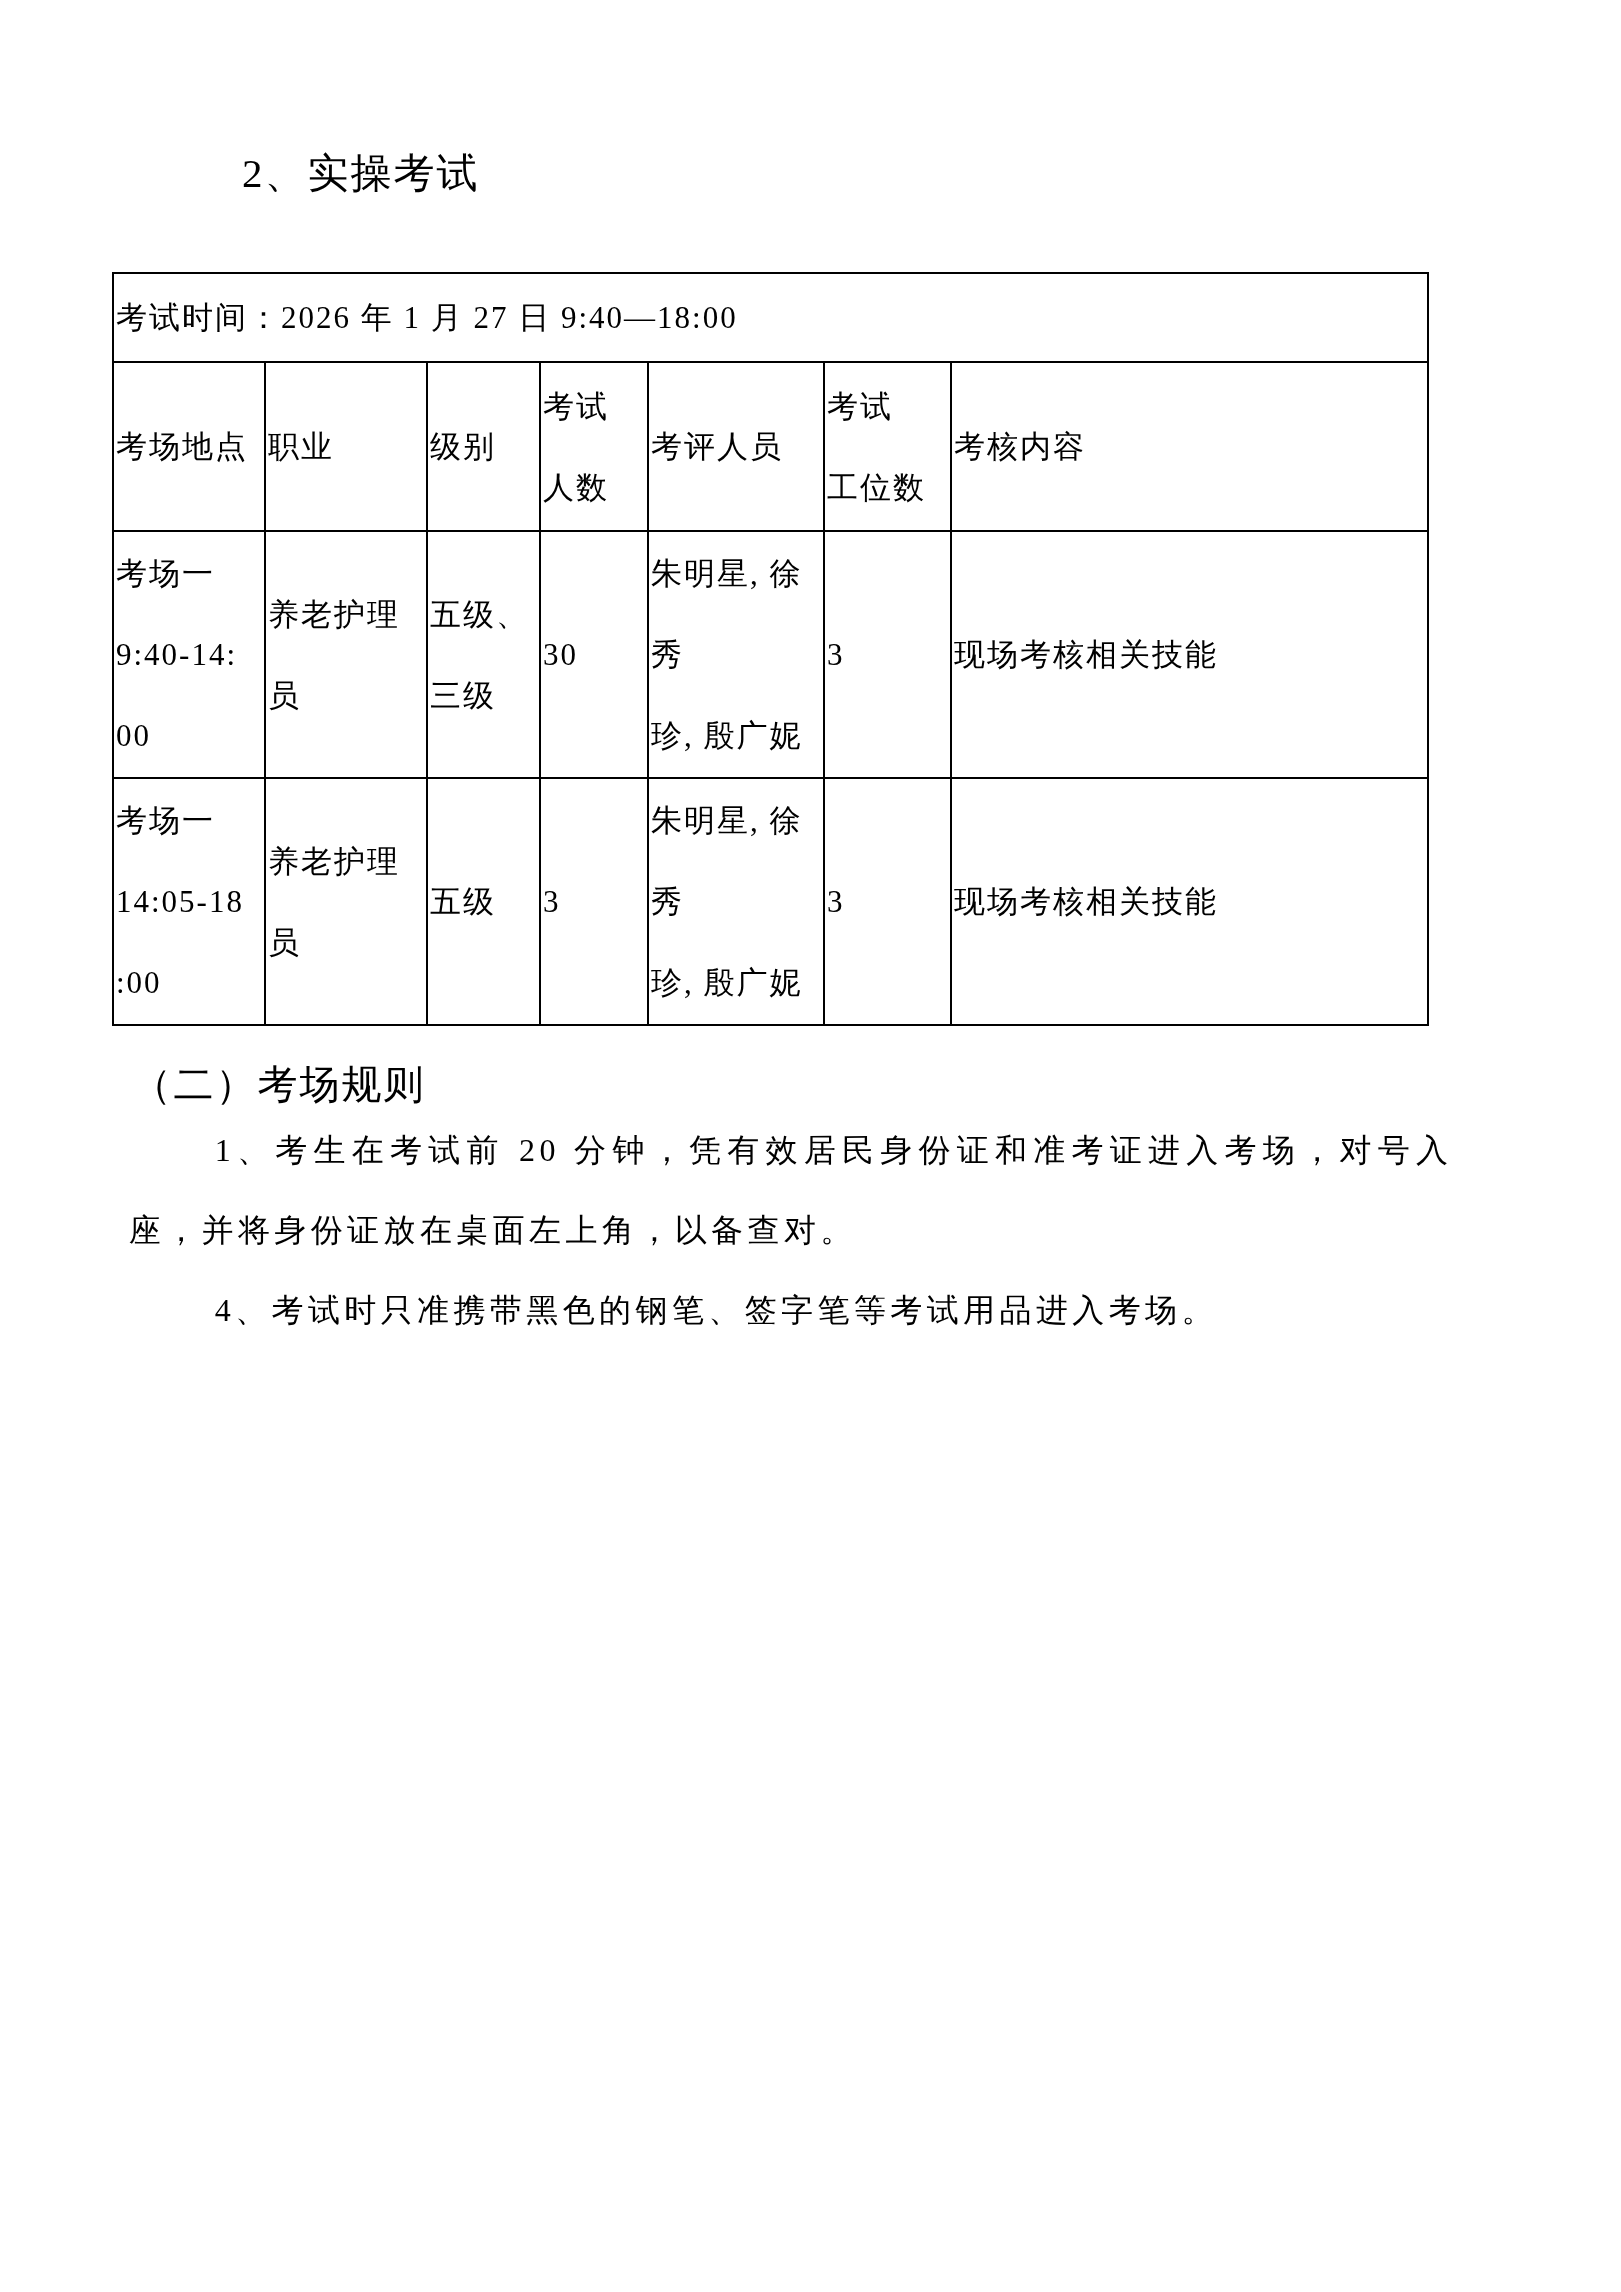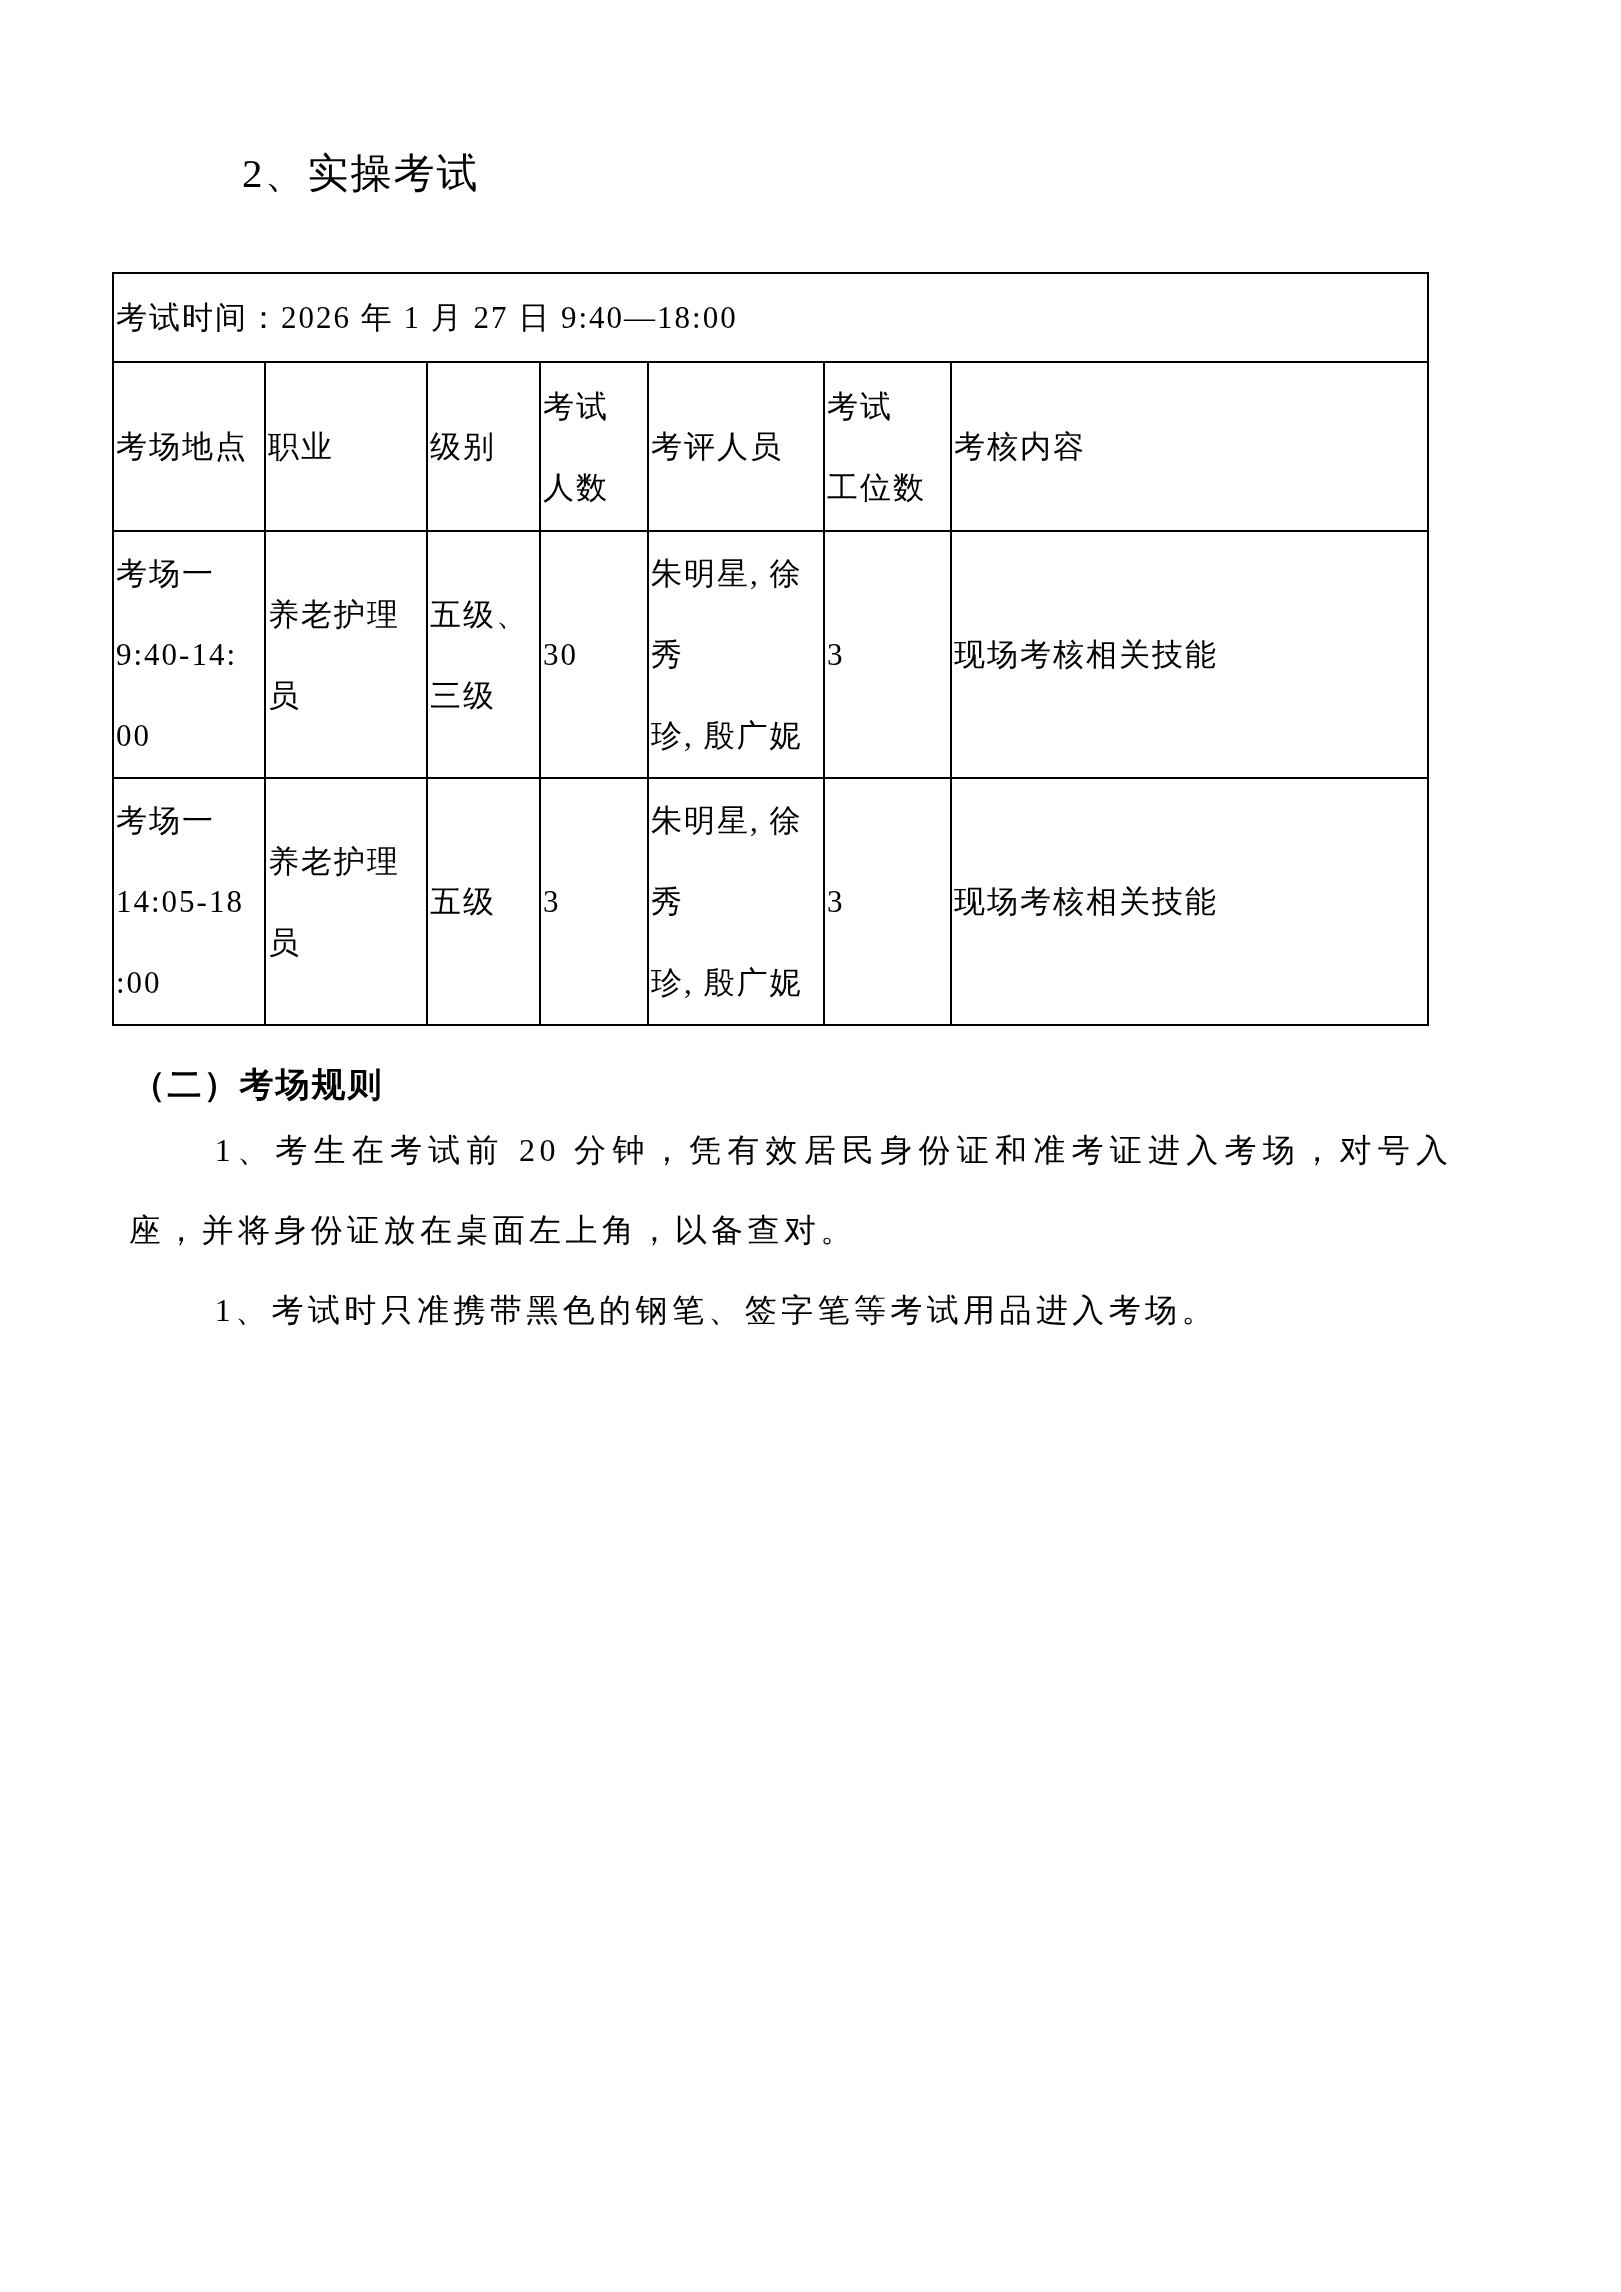--- a/index.html
+++ b/index.html
@@ -42,22 +42,22 @@
     font-size:41px;
     line-height:47px;
     letter-spacing:2px;
     white-space:pre-wrap;
     border-bottom-width:2.9px;
   }
   tr.header-row td { height:167px; }
   tr.data-row td { height:245px; }
   .rules-heading {
     margin:33px 0 0 19.6px;
-    font-size:34px;
-    font-weight:bold;
+    font-size:40px;
+    font-weight:normal;
     line-height:51px;
     letter-spacing:2px;
     white-space:pre-wrap;
   }
   .rule {
     margin:0 14.7px 0 16.7px;
     font-size:32px;
     line-height:80px;
     letter-spacing:4.4px;
     text-align:justify;
@@ -124,16 +124,16 @@
 珍, 殷广妮</td>
         <td>3</td>
         <td>现场考核相关技能</td>
       </tr>
     </tbody>
   </table>
 
   <p class="rules-heading">（二）考场规则</p>
 
   <p class="rule">1、考生在考试前 20 分钟，凭有效居民身份证和准考证进入考场，对号入座，并将身份证放在桌面左上角，以备查对。</p>
-  <p class="rule">1、考试时只准携带黑色的钢笔、签字笔等考试用品进入考场。</p>
+  <p class="rule">4、考试时只准携带黑色的钢笔、签字笔等考试用品进入考场。</p>
 
 </div>
 
 
 </body></html>

